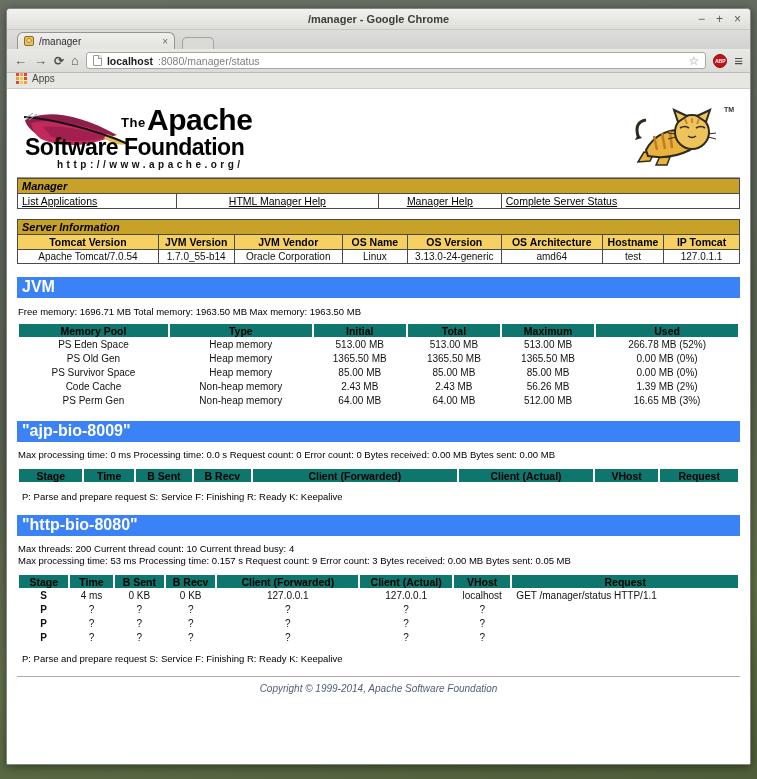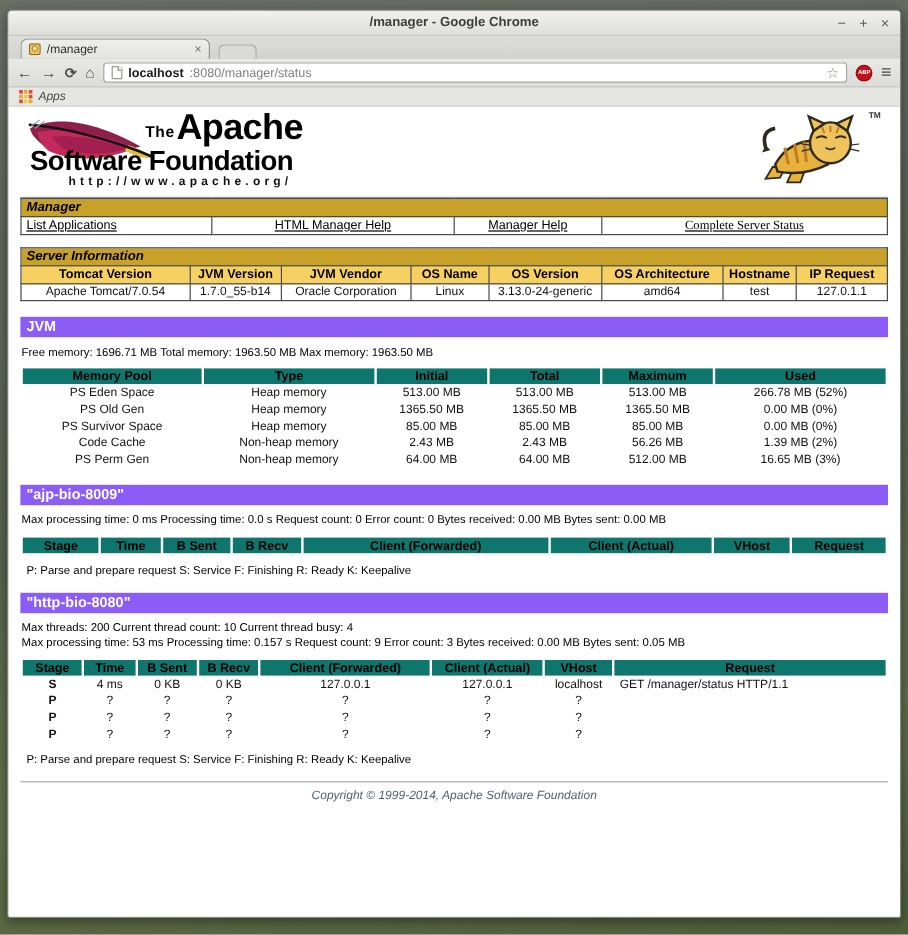--- a/index.html
+++ b/index.html
@@ -63,32 +63,32 @@
   .star { color:#8d8d88; font-size:12px; }
   .abp-badge {
     width:14px; height:14px; border-radius:50%; background:#c1121c; border:1px solid #8e0d14;
     color:#fff; font-size:5px; font-weight:bold; display:flex; align-items:center; justify-content:center;
   }
   .menu-btn { font-size:15px; color:#4c4c47; font-weight:bold; line-height:1; }
 
   
   .bookmarksbar {
     height:16px; flex:0 0 16px; background:#e6e7e3; border-bottom:1px solid #cccdc8;
-    display:flex; align-items:center; padding:0 9px; gap:5px; font-size:10px; color:#454540;font-style:italic;
+    display:flex; align-items:flex-start; padding:0 9px; gap:5px; font-size:10px; color:#454540;
   }
   .apps-grid { display:grid; grid-template-columns:repeat(3,3px); grid-template-rows:repeat(3,3px); gap:1px; }
   .apps-grid i { display:block; }
   .apps-grid i:nth-child(1){background:#d94b38;} .apps-grid i:nth-child(2){background:#f0a22e;}
   .apps-grid i:nth-child(3){background:#d94b38;} .apps-grid i:nth-child(4){background:#f0a22e;}
   .apps-grid i:nth-child(5){background:#e8cf43;} .apps-grid i:nth-child(6){background:#d94b38;}
   .apps-grid i:nth-child(7){background:#d94b38;} .apps-grid i:nth-child(8){background:#e8cf43;}
   .apps-grid i:nth-child(9){background:#f0a22e;}
 
   
-  .pagecontent { flex:1; background:#ffffff; padding:2px 10px 0 10px; overflow:hidden; color:#000; }
+  .pagecontent { flex:1; background:#ffffff; padding:15px 10px 0 10px; overflow:hidden; color:#000; }
 
   .masthead { display:flex; justify-content:space-between; align-items:flex-start; padding-top:2px; height:70px; }
   .asf { position:relative; width:260px; height:68px; }
   .asf .feather { position:absolute; left:6px; top:2px; }
   .asf .the { position:absolute; left:104px; top:9px; font-size:13px; font-weight:bold; letter-spacing:.5px; }
   .asf .apache { position:absolute; left:130px; top:-3px; font-size:30px; font-weight:bold; letter-spacing:-.5px; }
   .asf .foundation { position:absolute; left:8px; top:28px; font-size:23px; font-weight:bold; letter-spacing:-.5px; }
   .asf .asf-url { position:absolute; left:40px; top:53px; font-size:10px; font-weight:bold; letter-spacing:3.5px; color:#111; }
   .tomcat { position:relative; width:104px; height:66px; margin-right:6px; }
   .tomcat .tm { position:absolute; right:0; top:0; font-size:7px; font-weight:bold; color:#333; }
@@ -96,26 +96,26 @@
   .rule { border:none; border-top:1px solid #9a9a9a; margin:3px 0 0 0; }
   h1.pagetitle { text-align:center; font-size:15px; font-weight:bold; margin:10px 0 13px 0; color:#000; }
 
   table { width:100%; border-collapse:collapse; table-layout:fixed; font-size:10.5px; }
   .boxed td, .boxed th { border:1px solid #4a4a4a; padding:1px 4px; height:14px; }
   .gold-title {
     background:#C8A128; font-weight:bold; font-style:italic; font-size:11px;
     text-align:left; color:#000;
   }
   .mgr-link { text-decoration:underline; color:#000; cursor:pointer; white-space:nowrap; overflow:hidden; }
-  .ta-l { text-align:left; } .ta-c { text-align:center; } .ta-r { text-align:center;font-family:Liberation Serif, serif; }
+  .ta-l { text-align:left; } .ta-c { text-align:center; } .ta-r { text-align:left; }
   .boxed th { background:#F6D161; font-weight:bold; text-align:center; font-size:10.5px; }
   .boxed td.val { text-align:center; font-size:10px; color:#111; }
 
   .section-bar {
-    background:#8b5cf6; color:#ffffff; font-weight:bold; font-size:12px;
+    background:#3b82f6; color:#ffffff; font-weight:bold; font-size:16px;
     padding:1px 5px 2px 5px; margin-top:13px;
   }
   .summary-line { font-size:9.5px; margin:8px 0 6px 1px; color:#000; }
   .stat-line { font-size:9.5px; margin:1px 0 0 1px; color:#000; }
   .stat-block { margin:7px 0 8px 0; }
 
   .status-table { border-collapse:separate; border-spacing:2px 1px; margin-top:2px; }
   .status-table th { background:#0f766e; font-weight:bold; font-size:10.5px; height:13px; padding:0 2px; }
   .status-table td { text-align:center; font-size:10px; height:13px; padding:0 2px; color:#111; }
   .status-table td.stage { font-weight:bold; }
@@ -271,21 +271,21 @@
               <td class="gold-title" colspan="8">Server Information</td>
             </tr>
         <tr>
           <th>Tomcat Version</th>
           <th>JVM Version</th>
           <th>JVM Vendor</th>
           <th>OS Name</th>
           <th>OS Version</th>
           <th>OS Architecture</th>
           <th>Hostname</th>
-          <th>IP Request</th>
+          <th>IP Tomcat</th>
         </tr>
         <tr>
           <td class="val">Apache Tomcat/7.0.54</td>
           <td class="val">1.7.0_55-b14</td>
           <td class="val">Oracle Corporation</td>
           <td class="val">Linux</td>
           <td class="val">3.13.0-24-generic</td>
           <td class="val">amd64</td>
           <td class="val">test</td>
           <td class="val">127.0.1.1</td>

